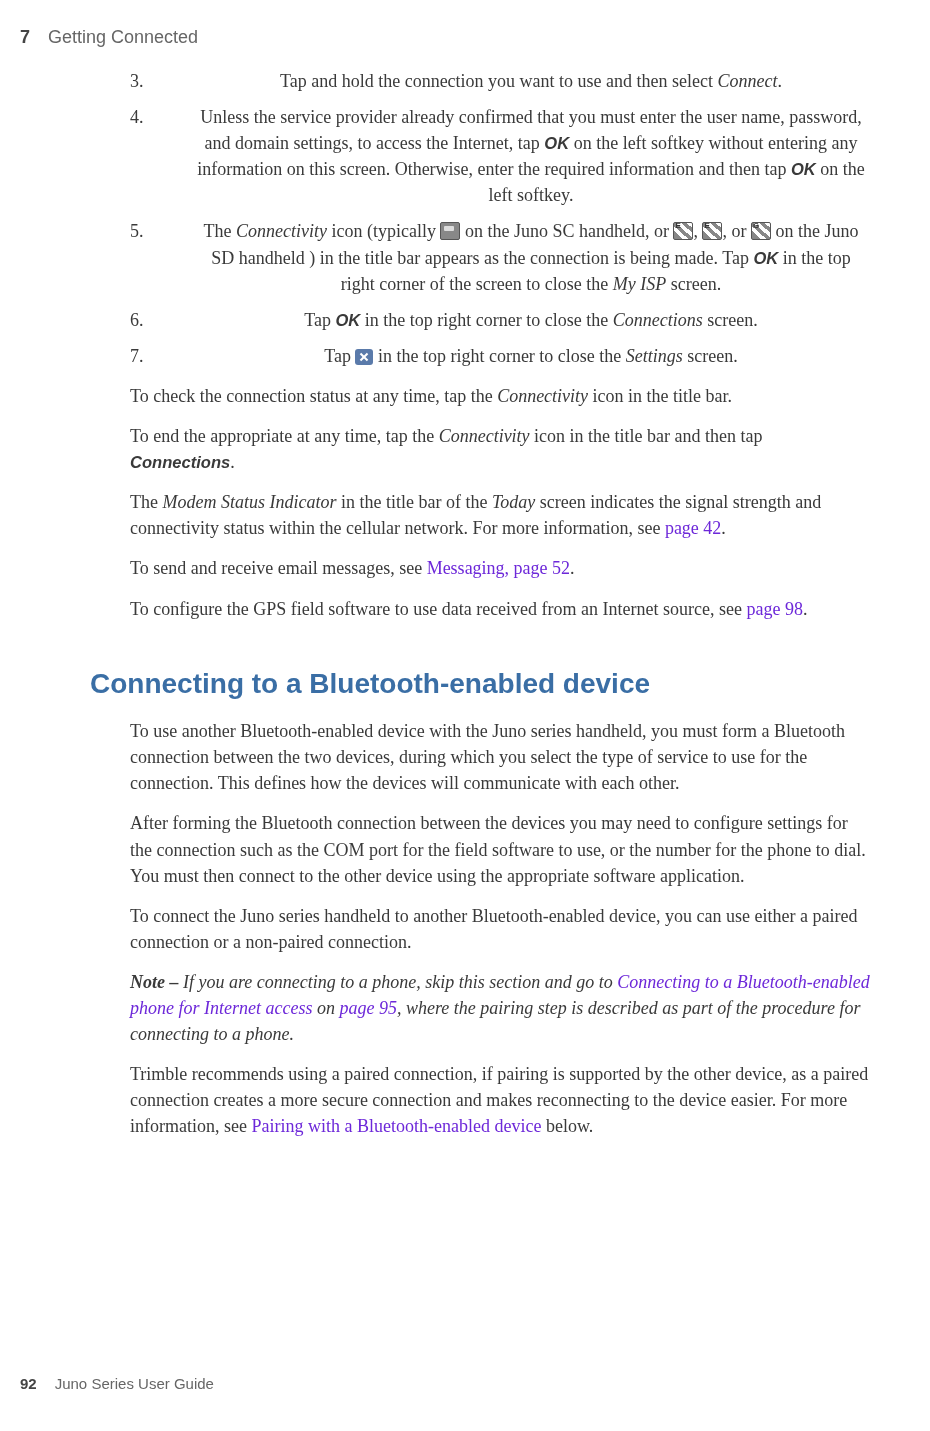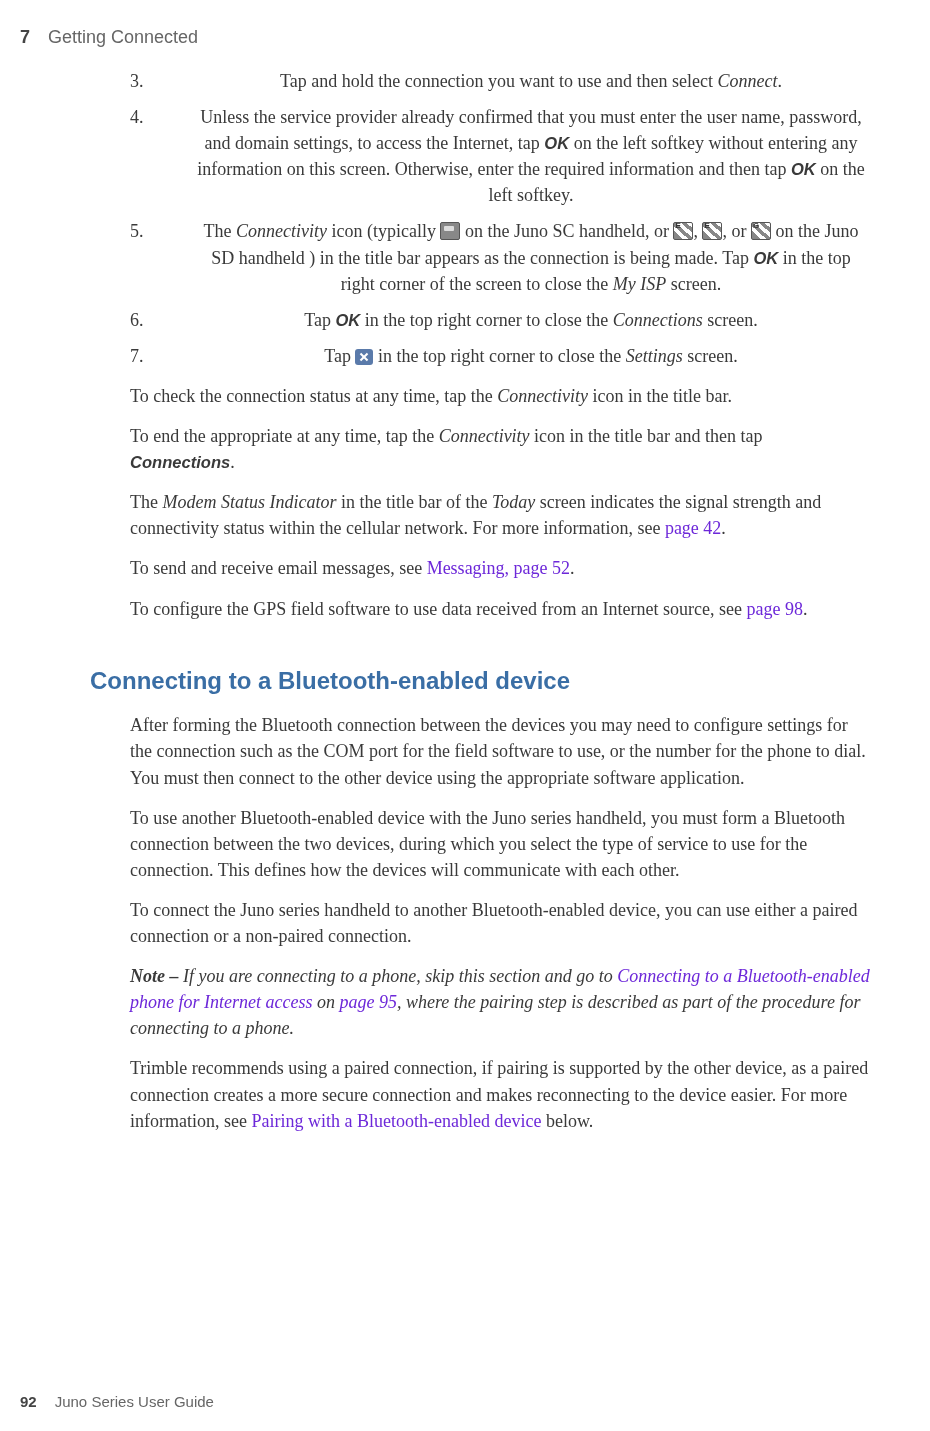--- a/index.html
+++ b/index.html
@@ -23,21 +23,21 @@
       font-size: 18px;
       color: #666;
     }
     .header .chapnum {
       font-weight: bold;
       color: #444;
       margin-right: 18px;
     }
     .footer {
       position: absolute;
-      bottom: 18px;
+      bottom: 36px;
       left: 20px;
       font-family: Arial, Helvetica, sans-serif;
       font-size: 15px;
       color: #666;
     }
     .footer .pagenum {
       font-weight: bold;
       color: #444;
       margin-right: 18px;
     }
@@ -65,21 +65,21 @@
       text-align: center;
     }
     .para {
       margin: 14px 0;
     }
     .italic { font-style: italic; }
     .boldsans { font-family: Arial, Helvetica, sans-serif; font-weight: bold; font-size: 0.92em; font-style: italic; }
     .link { color: #6d28d9; }
     .h2 {
       font-family: Arial, Helvetica, sans-serif;
-      font-size: 24px;
+      font-size: 28px;
       font-weight: bold;
       color: #3a6ea5;
       margin-top: 42px;
       margin-bottom: 14px;
       margin-left: -40px;
     }
     .icon-connect {
       display: inline-block;
       width: 18px;
       height: 16px;
@@ -197,22 +197,22 @@
   <div class="para">
     <span>To send and receive email messages, see </span><span class="link">Messaging, page 52</span><span>.</span>
   </div>
 
   <div class="para">
     <span>To configure the GPS field software to use data received from an Internet source, see </span><span class="link">page 98</span><span>.</span>
   </div>
 
   <div class="h2">Connecting to a Bluetooth-enabled device</div>
 
+  <div class="para">To use another Bluetooth-enabled device with the Juno series handheld, you must form a Bluetooth connection between the two devices, during which you  select the type of service to use for the connection.  This defines how the devices will communicate with each other.</div>
   <div class="para">After forming the Bluetooth connection between the devices you may need to configure settings for the connection such as the COM port for the field software to use, or the number for the phone to dial. You must then connect to the other device using the appropriate software application.</div>
-  <div class="para">To use another Bluetooth-enabled device with the Juno series handheld, you must form a Bluetooth connection between the two devices, during which you  select the type of service to use for the connection.  This defines how the devices will communicate with each other.</div>
   <div class="para">To connect the Juno series handheld to another Bluetooth-enabled device, you can use either a paired connection or a non-paired connection.</div>
 
   <div class="para italic">
     <span style="font-style:italic;font-weight:bold;">Note – </span><span>If you are connecting to a phone, skip this section and go to </span><span class="link" style="font-style:italic;">Connecting to a Bluetooth-enabled phone for Internet access</span><span> on </span><span class="link" style="font-style:italic;">page 95</span><span>, where the pairing step is described as part of the procedure for connecting to a phone.</span>
   </div>
 
   <div class="para">
     <span>Trimble recommends using a paired connection, if pairing is supported by the other device, as a paired connection creates a more secure connection and makes reconnecting to the device easier. For more information, see </span><span class="link">Pairing with a Bluetooth-enabled device</span><span> below.</span>
   </div>
 

